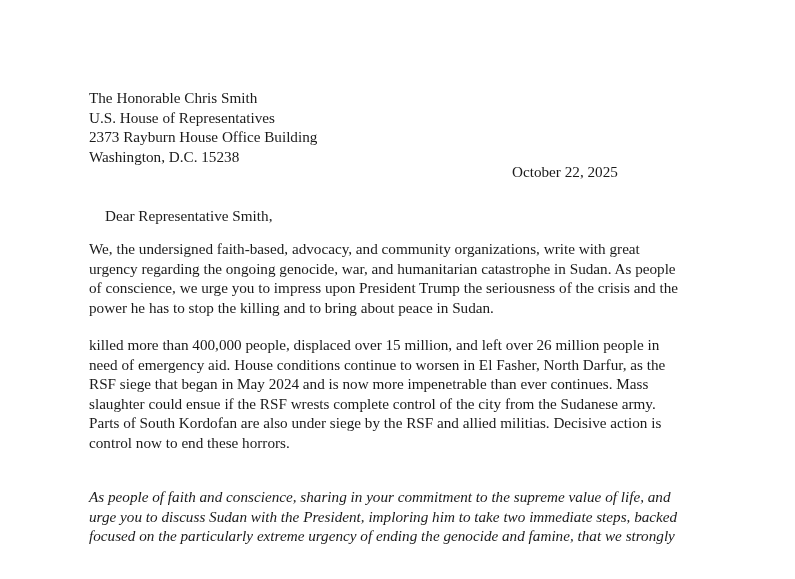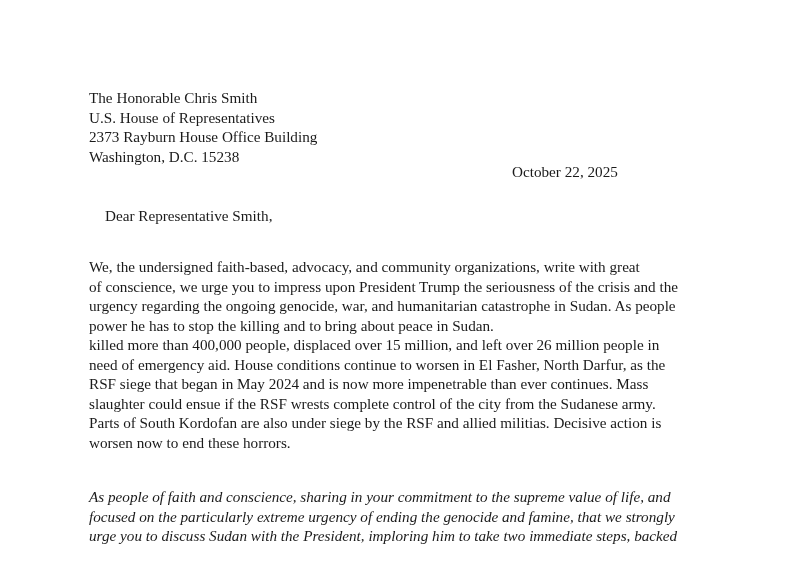--- a/index.html
+++ b/index.html
@@ -44,21 +44,21 @@
     white-space: nowrap;
     margin-left: 16px;
   }
   .para {
     position: absolute;
     left: 89px;
     width: 620px;
     margin: 0;
   }
   .para .ln { display: block; white-space: nowrap; }
-  #p1 { top: 257px; }
+  #p1 { top: 239px; }
   #p2 { top: 335px; }
   #p3 { top: 487px; font-style: italic; }
 </style>
 </head>
 <body>
 
 <div class="page">
 
   <div class="address">
     <div>The Honorable Chris Smith</div>
@@ -66,33 +66,33 @@
     <div>2373 Rayburn House Office Building</div>
     <div>Washington, D.C. 15238</div>
   </div>
 
   <div class="date">October 22, 2025</div>
 
   <div class="salutation">Dear Representative Smith,</div>
 
   <p class="para" id="p1">
     <span class="ln">We, the undersigned faith-based, advocacy, and community organizations, write with great</span>
+    <span class="ln">urgency regarding the ongoing genocide, war, and humanitarian catastrophe in Sudan. As people</span>
     <span class="ln">of conscience, we urge you to impress upon President Trump the seriousness of the crisis and the</span>
-    <span class="ln">urgency regarding the ongoing genocide, war, and humanitarian catastrophe in Sudan. As people</span>
     <span class="ln">power he has to stop the killing and to bring about peace in Sudan.</span>
   </p>
 
   <p class="para" id="p2">
     <span class="ln">killed more than 400,000 people, displaced over 15 million, and left over 26 million people in</span>
     <span class="ln">need of emergency aid. House conditions continue to worsen in El Fasher, North Darfur, as the</span>
     <span class="ln">RSF siege that began in May 2024 and is now more impenetrable than ever continues. Mass</span>
     <span class="ln">slaughter could ensue if the RSF wrests complete control of the city from the Sudanese army.</span>
     <span class="ln">Parts of South Kordofan are also under siege by the RSF and allied militias. Decisive action is</span>
-    <span class="ln">worsen now to end these horrors.</span>
+    <span class="ln">control now to end these horrors.</span>
   </p>
 
   <p class="para" id="p3">
     <span class="ln">As people of faith and conscience, sharing in your commitment to the supreme value of life, and</span>
+    <span class="ln">urge you to discuss Sudan with the President, imploring him to take two immediate steps, backed</span>
     <span class="ln">focused on the particularly extreme urgency of ending the genocide and famine, that we strongly</span>
-    <span class="ln">urge you to discuss Sudan with the President, imploring him to take two immediate steps, backed</span>
   </p>
 
 </div>
 
 </body></html>

